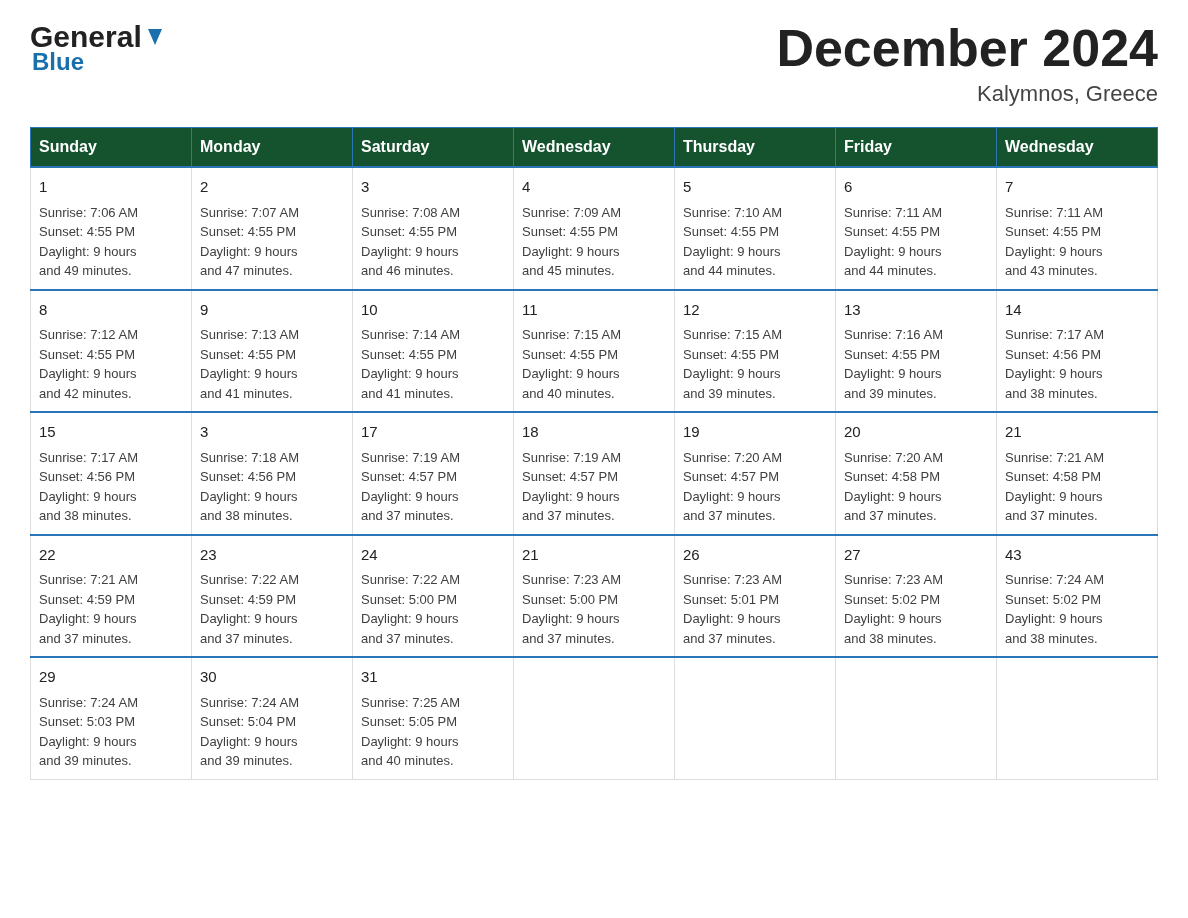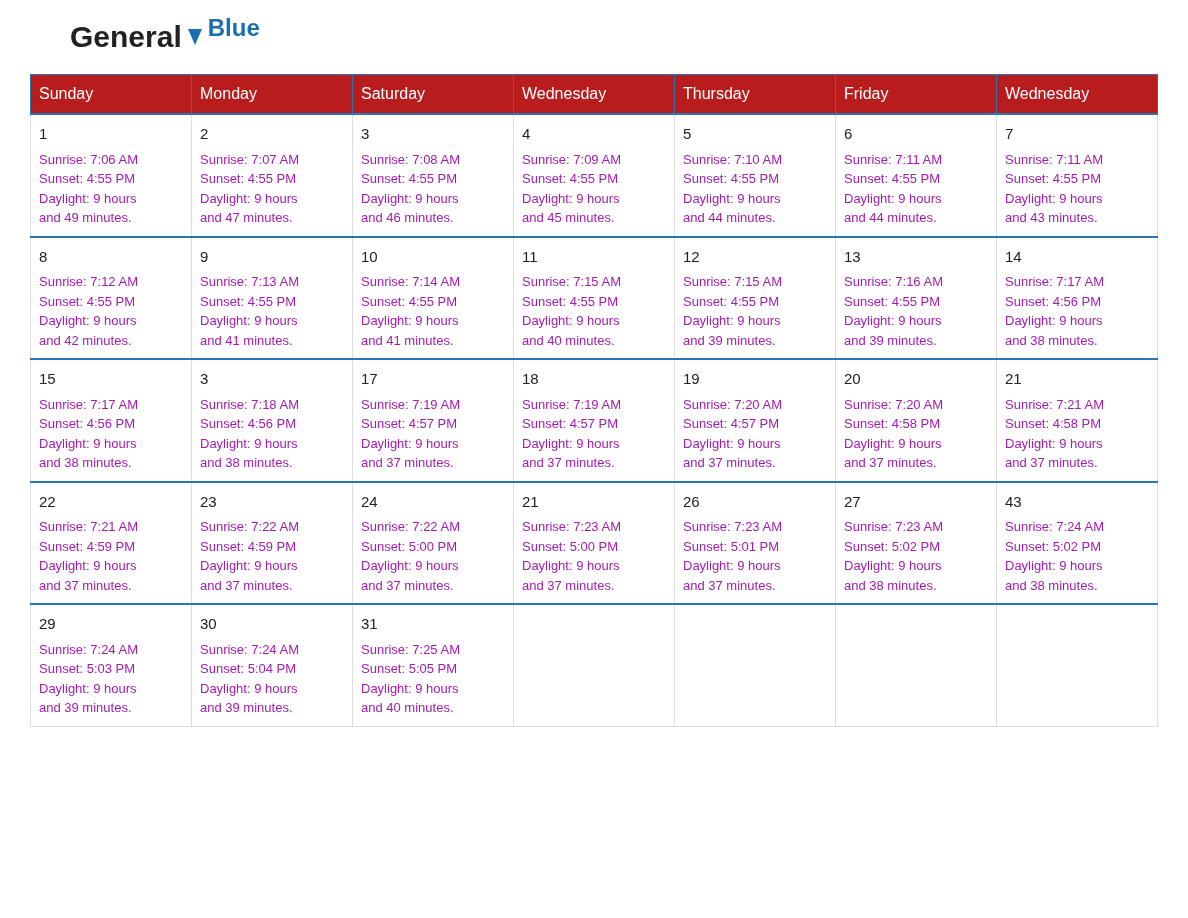--- a/index.html
+++ b/index.html
@@ -10,23 +10,22 @@
       color: #222;
     }
     .header {
       display: flex;
       justify-content: space-between;
       align-items: flex-start;
       margin-bottom: 20px;
     }
     .logo {
       display: flex;
-      flex-direction: row;
+      flex-direction: column;
       align-items: flex-start;
-      margin-left: 40px;
     }
     .title-block {
       text-align: right;
     }
     .title-block h1 {
       font-size: 52px;
       font-weight: bold;
       color: #222;
       line-height: 1.1;
     }
@@ -35,26 +34,26 @@
       font-weight: normal;
       color: #444;
       margin-top: 4px;
     }
     .calendar {
       width: 100%;
       border-collapse: collapse;
       table-layout: fixed;
     }
     .calendar thead th {
-      background-color: #b91c1c;
+      background-color: #14532d;
       color: #fff;
       padding: 10px 8px;
       text-align: left;
       font-size: 16px;
-      font-weight: normal;
+      font-weight: bold;
       border: 1px solid #2a75b8;
     }
     .calendar tbody td {
       vertical-align: top;
       padding: 8px 8px;
       border: 1px solid #ccc;
       font-size: 13px;
       line-height: 1.5;
       min-height: 100px;
       background: #fff;
@@ -66,21 +65,21 @@
       border-right: 1px solid #ddd;
     }
     .day-num {
       font-size: 15px;
       font-weight: normal;
       margin-bottom: 4px;
       display: block;
     }
     .day-info {
       font-size: 13px;
-      color: #a21caf;
+      color: #404040;
     }
     .empty-cell {
       background: #fff;
     }
     
     .logo-svg-wrap {
       display: flex;
       align-items: center;
     }
   </style>
@@ -90,20 +89,24 @@
 <div class="header">
   <div class="logo">
     <div class="logo-svg-wrap">
       <span style="font-size:30px;font-weight:bold;color:#222;font-family:Arial,sans-serif;">General</span>
       <svg width="22" height="22" viewBox="0 0 22 22" style="margin-left:2px;margin-top:2px;">
         <polygon points="4,2 18,2 11,18" fill="#1a6fad"></polygon>
       </svg>
     </div>
     <div style="font-size:24px;font-weight:bold;color:#1a6fad;font-family:Arial,sans-serif;margin-top:-6px;padding-left:2px;">Blue</div>
   </div>
+  <div class="title-block">
+    <h1>December 2024</h1>
+    <h2>Kalymnos, Greece</h2>
+  </div>
 </div>
 
 <table class="calendar">
   <thead>
     <tr id="weekday-header-row">
     <th>Sunday</th>
         <th>Monday</th>
         <th>Saturday</th>
         <th>Wednesday</th>
         <th>Thursday</th>

